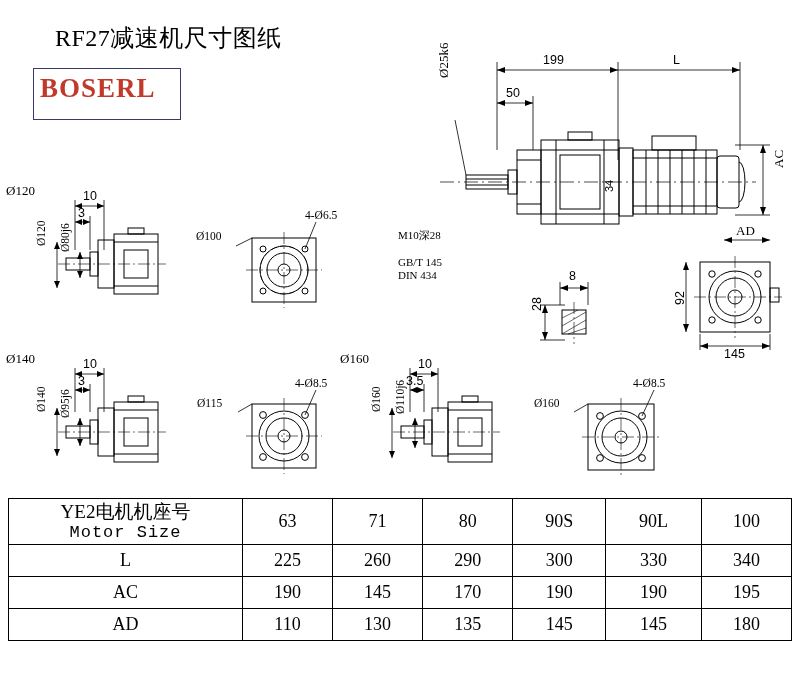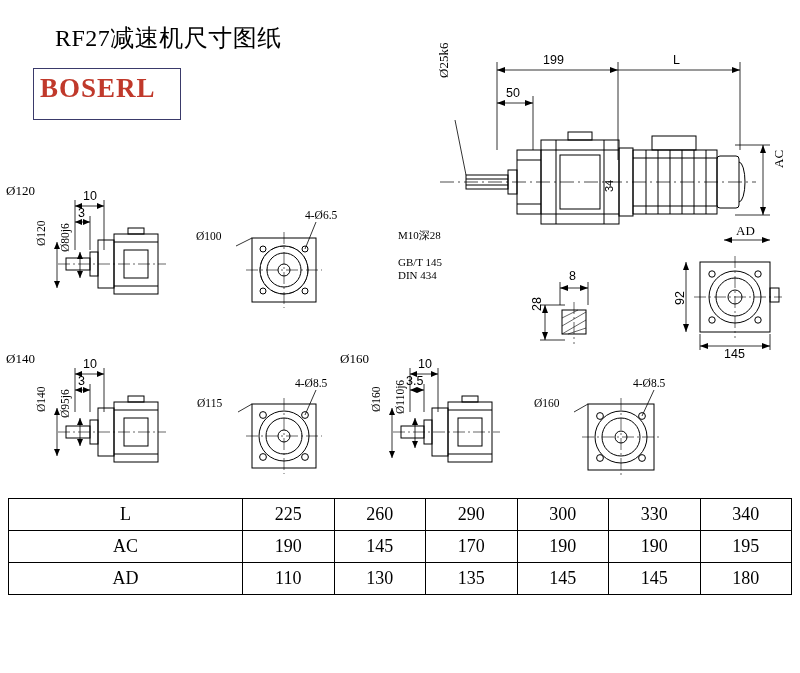--- a/index.html
+++ b/index.html
@@ -385,20 +385,32 @@
 <div class="abs lbl" style="left:340px; top:352px;">Ø160</div>
 <div class="abs lbl num" style="left:418px; top:358px;">10</div>
 <div class="abs lbl num" style="left:406px; top:375px;">3.5</div>
 <div class="abs lbl rot90 sm" style="left:371px; top:412px;">Ø160</div>
 <div class="abs lbl rot90 sm" style="left:395px; top:414px;">Ø110j6</div>
 <div class="abs lbl sm" style="left:534px; top:398px;">Ø160</div>
 <div class="abs lbl sm" style="left:633px; top:378px;">4-Ø8.5</div>
 
 <table id="spec-table">
   <tbody>
+    <tr class="head">
+      <td class="rowhdr hdr-first">
+        <div>YE2电机机座号</div>
+        <div class="mono">Motor Size</div>
+      </td>
+      <td>63</td>
+      <td>71</td>
+      <td>80</td>
+      <td>90S</td>
+      <td>90L</td>
+      <td>100</td>
+    </tr>
     <tr>
       <td class="rowhdr">L</td>
       <td>225</td>
       <td>260</td>
       <td>290</td>
       <td>300</td>
       <td>330</td>
       <td>340</td>
     </tr>
     <tr>

